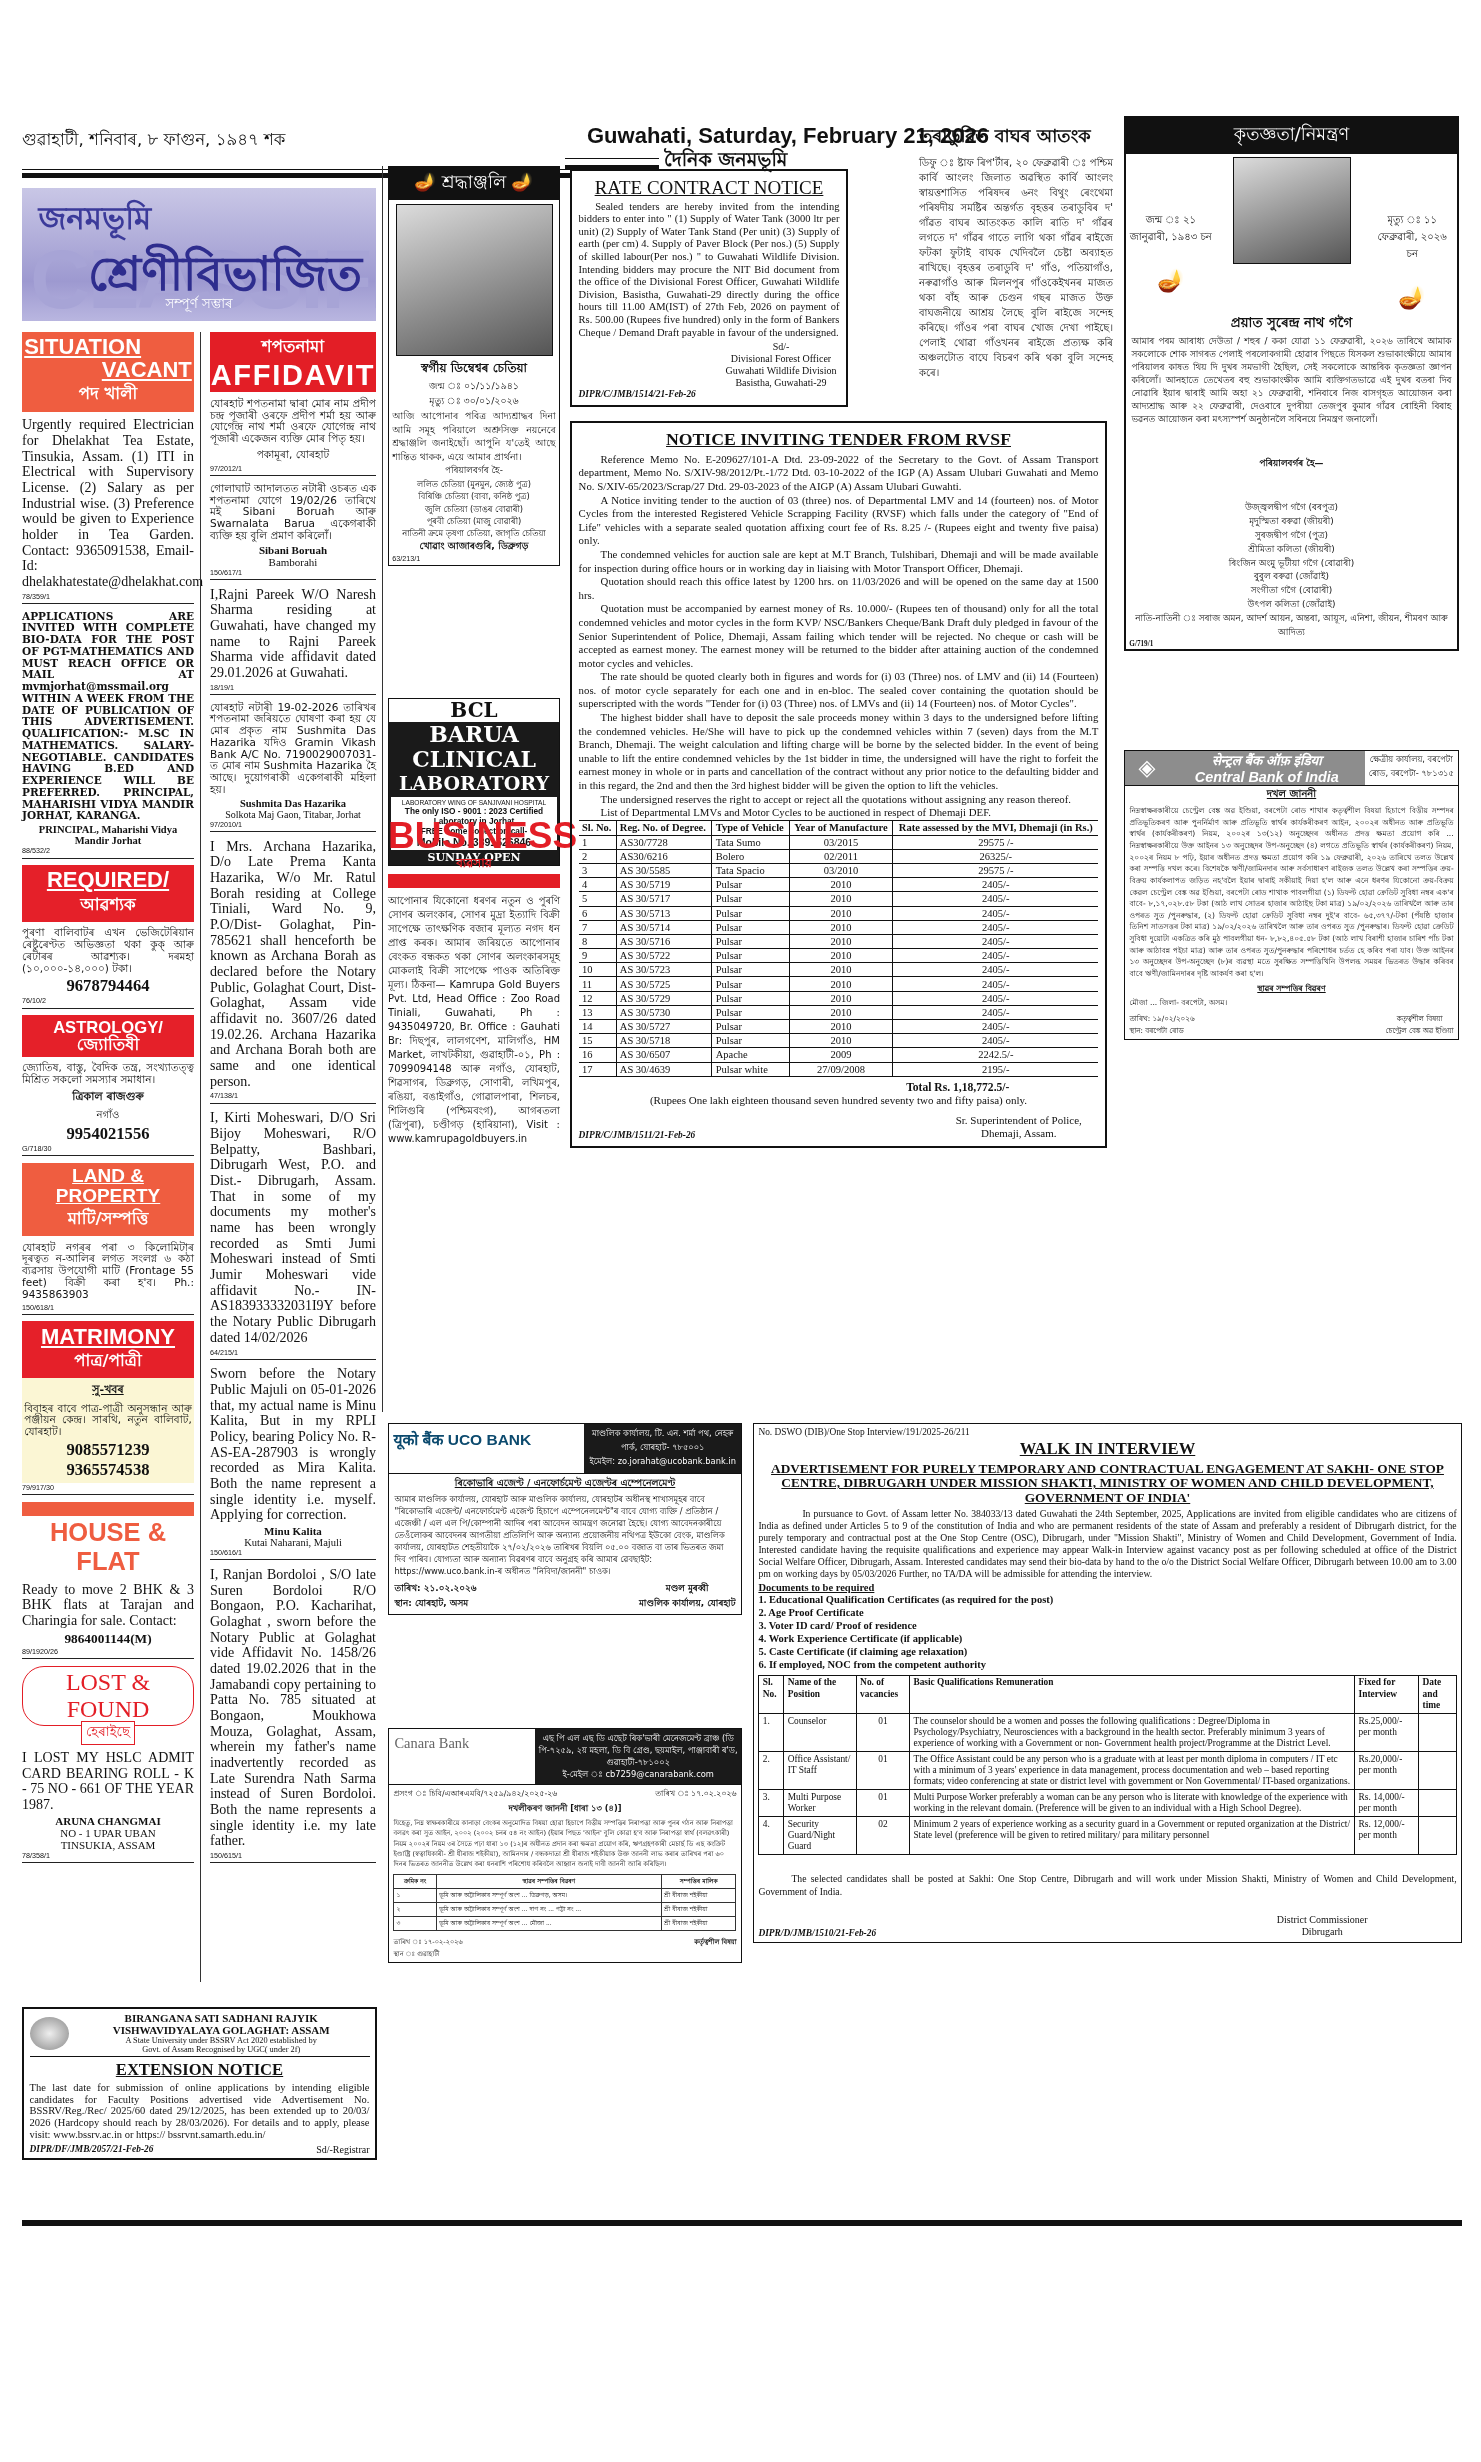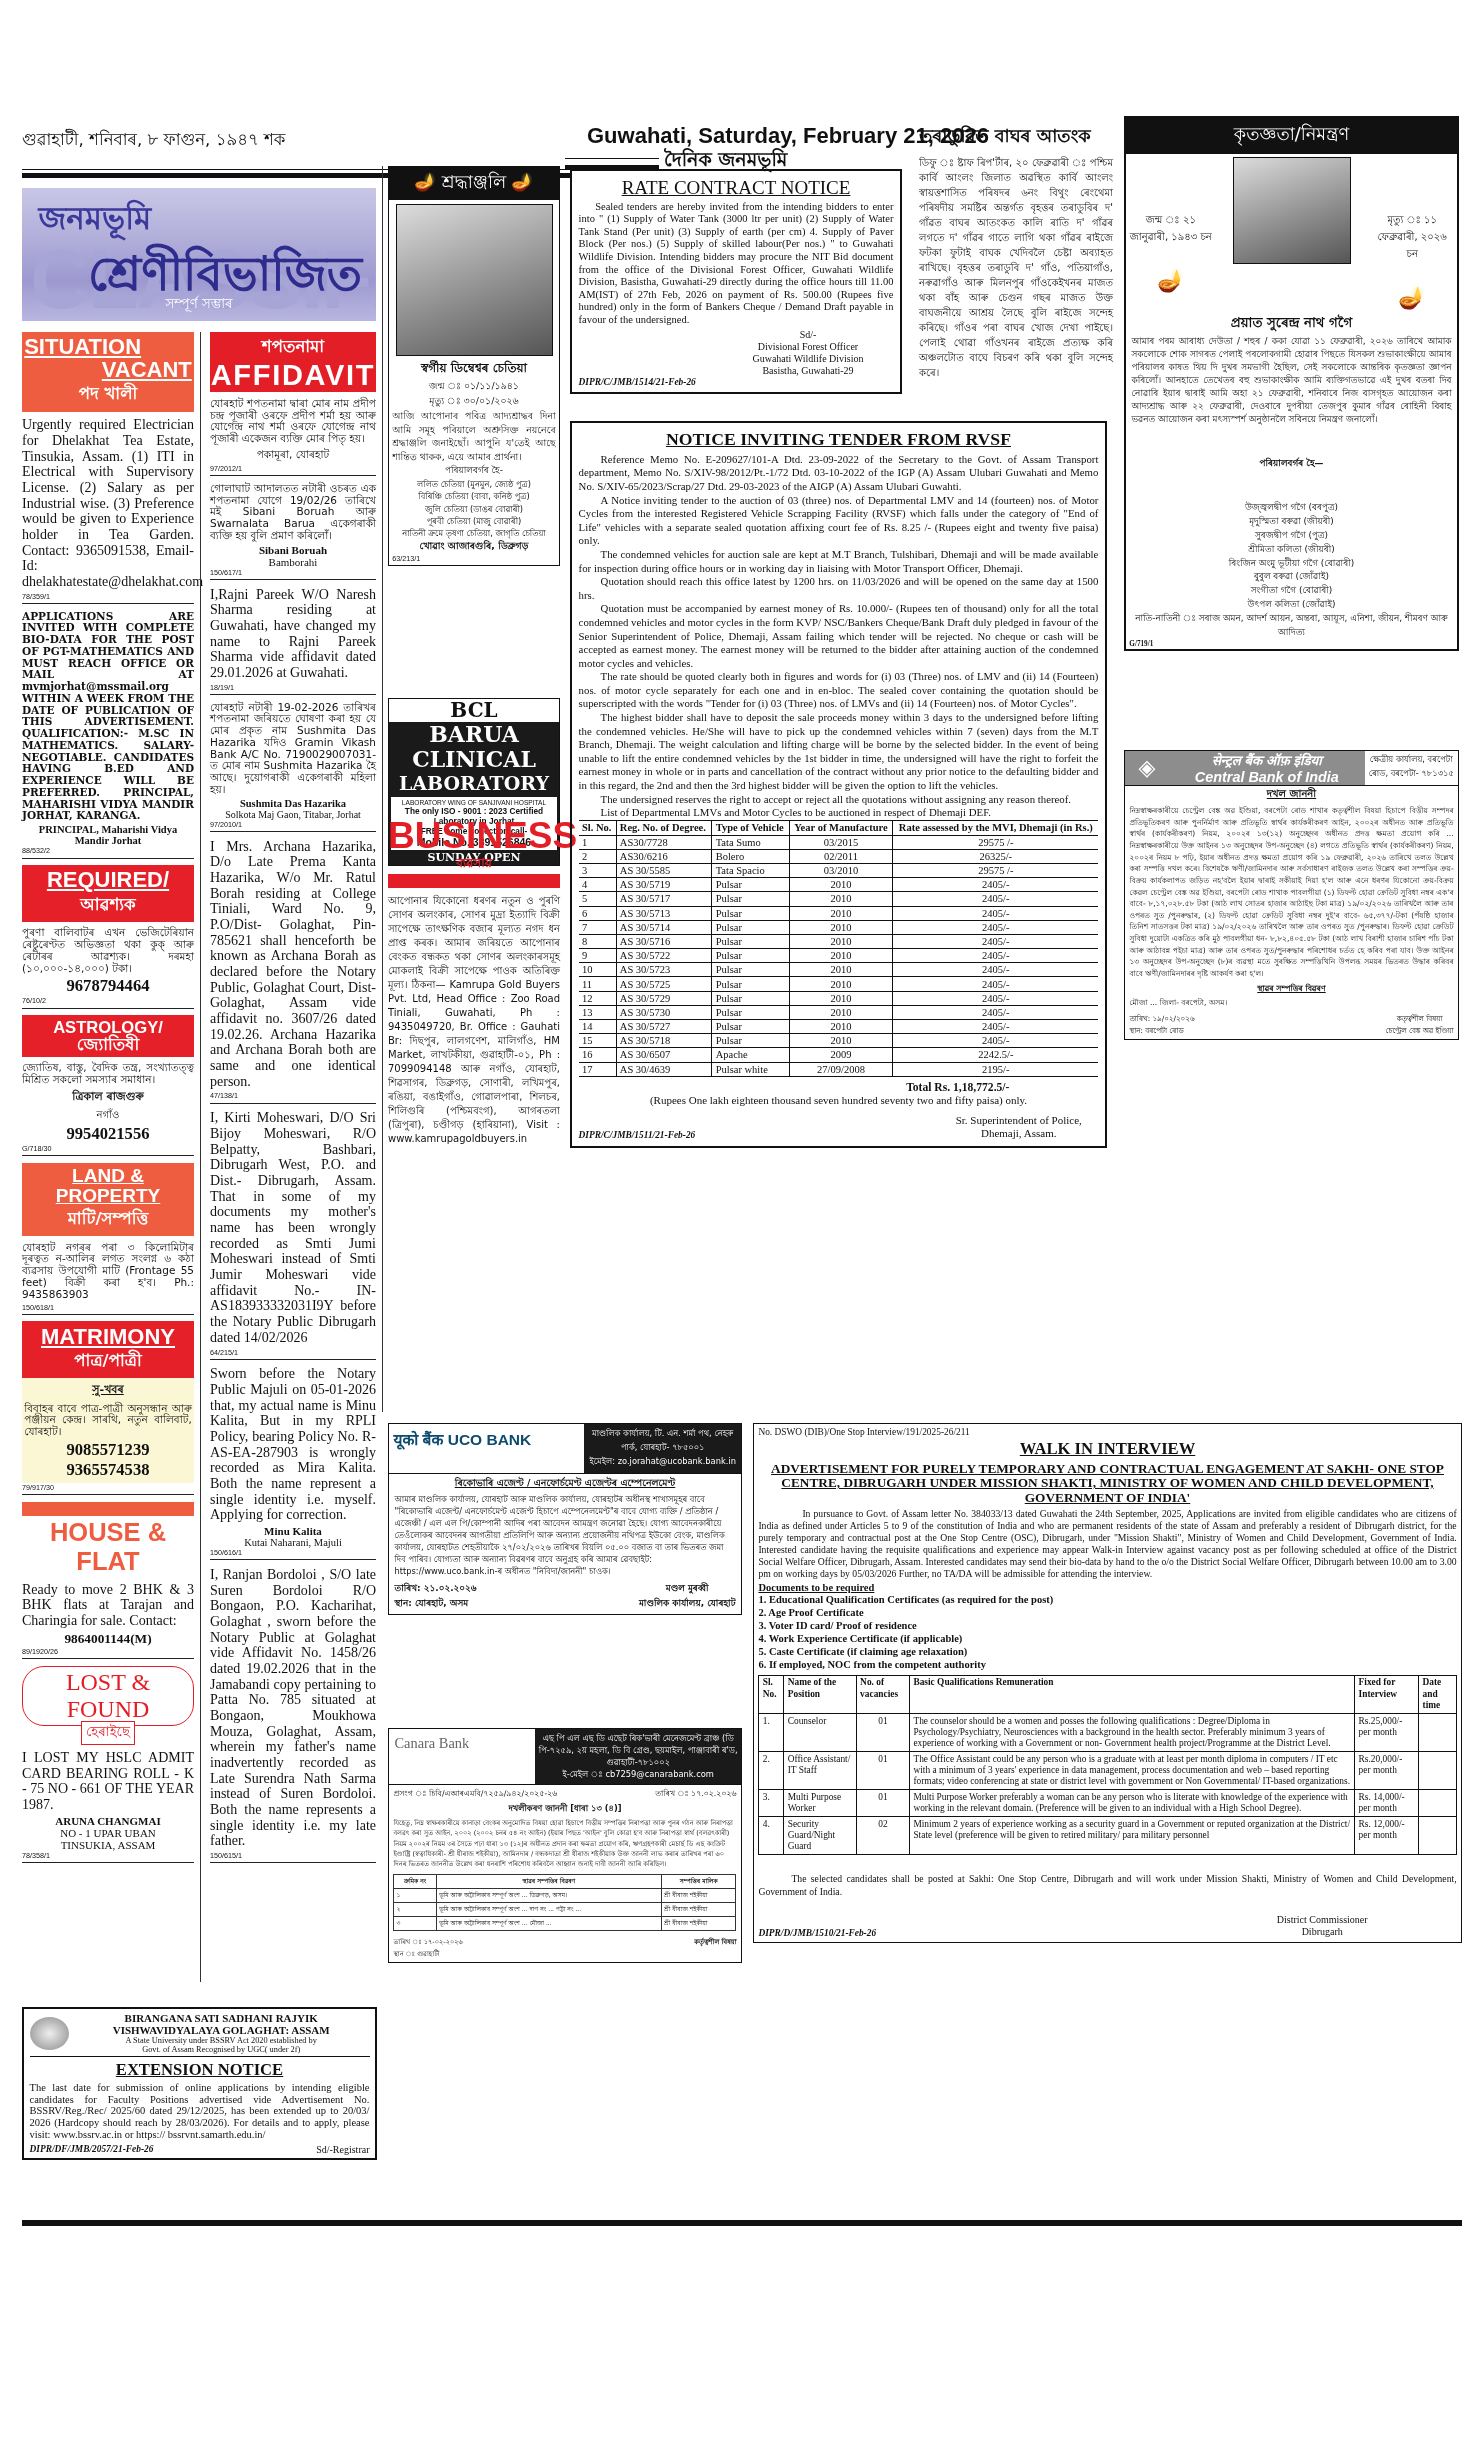--- a/index.html
+++ b/index.html
@@ -36,21 +36,21 @@
   .photo { background:linear-gradient(160deg,#dcdcdc,#8a8a8a 60%,#555); border:1.7px solid #111; margin:3.3px auto; display:flex; align-items:center; justify-content:center; color:#eee; font-size:10px; }
   .bn-text { font-family:"DejaVu Sans", sans-serif; }
   .center { text-align:center; }
   .bcl { left:388px; top:698px; width:172px; background:#1a1a1a; color:#fff; text-align:center; border:1.7px solid #111; }
   .bcl .big { font-family:"DejaVu Serif", serif; font-weight:bold; font-size:22px; line-height:1.15; }
   .bcl .inner { background:#fff; color:#111; margin:2.2px; padding:2.2px; font-family:"Liberation Sans", sans-serif; }
   .business { left:388px; top:817px; width:172px; }
   .business .logo { color:#e31e26; font-family:"Liberation Sans", sans-serif; font-weight:bold; font-size:37px; text-align:center; line-height:1; }
   .business .bar { height:14.4px; background:#e31e26; }
   .notice-box { border:2.2px solid #111; padding:5.5px 6.6px; }
-  .rcn { left:570px; top:169px; width:332px; }
+  .rcn { left:570px; top:169px; width:278px; }
   .rcn h2 { margin:0; text-align:center; font-size:19px; text-decoration:underline; font-weight:normal; }
   .rcn p { margin:2.2px 0; font-size:10.5px; text-align:justify; line-height:1.2; text-indent:16.6px; }
   .sig { text-align:center; font-size:10px; line-height:1.2; }
   .dipr { font-style:italic; font-weight:bold; font-size:9.4px; }
   .news { left:919px; top:123px; width:194px; }
   .news h3 { margin:0; font-family:"DejaVu Sans", sans-serif; font-size:17.7px; font-weight:bold; }
   .news p { margin:3.3px 0; font-family:"DejaVu Sans", sans-serif; font-size:10px; line-height:1.5; text-align:justify; }
   .nit { left:570px; top:421px; width:537px; }
   .nit h2 { margin:0 0 3.3px; text-align:center; font-size:17.7px; text-decoration:underline; }
   .nit p { margin:0; font-size:10.8px; line-height:1.26; text-align:justify; text-indent:22px; }

